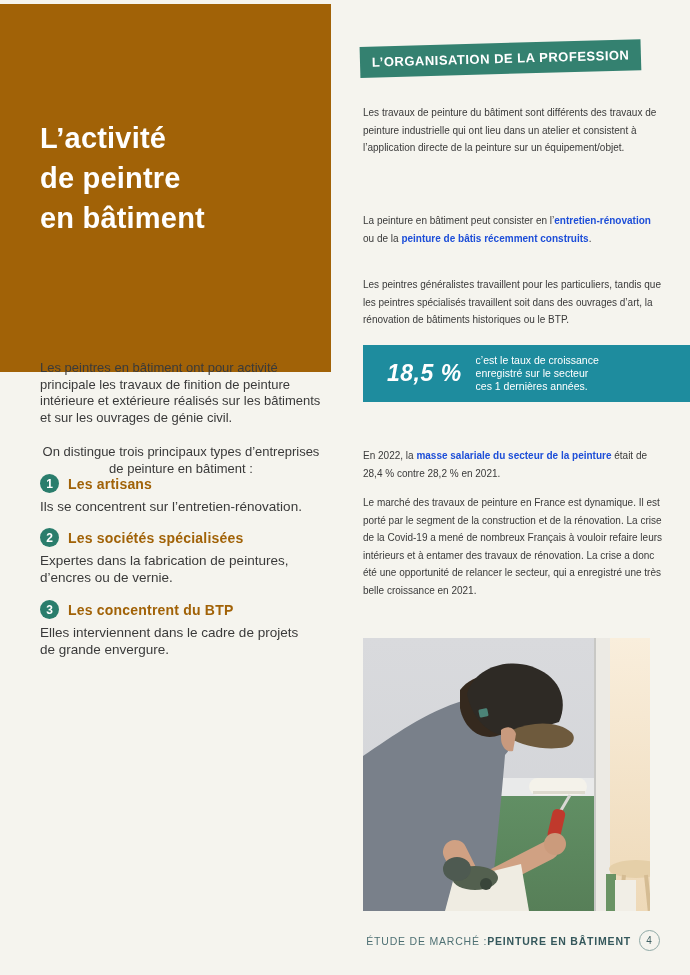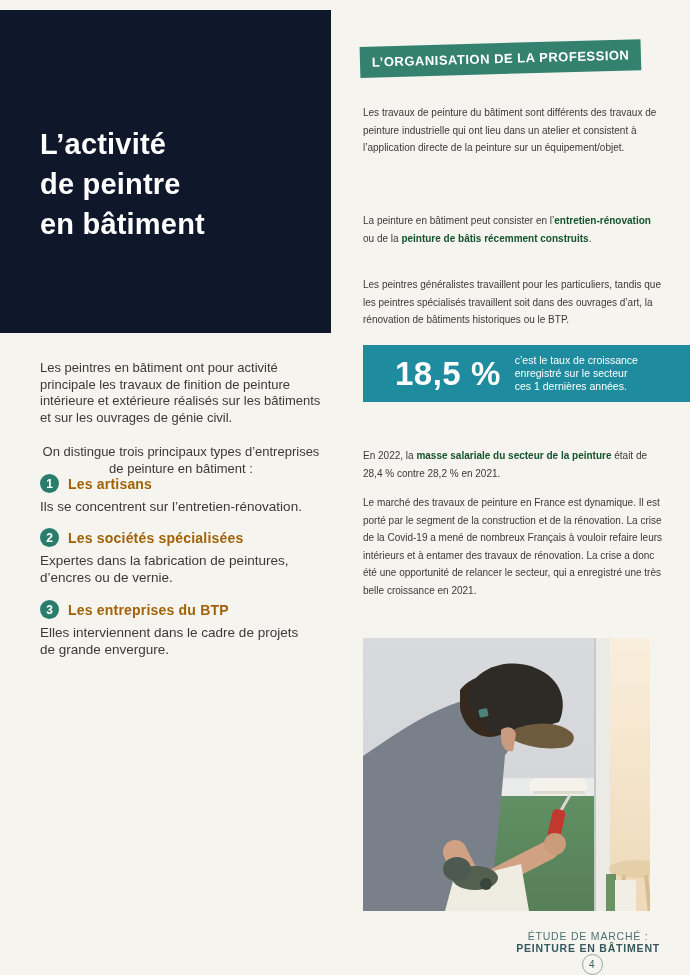--- a/index.html
+++ b/index.html
@@ -5,21 +5,21 @@
   html,body{margin:0;padding:0;}
   body{
     width:690px;height:975px;position:relative;overflow:hidden;
     background:#f5f4ee;
     font-family:"Liberation Sans","DejaVu Sans",sans-serif;
     color:#3a3a3a;
   }
   .abs{position:absolute;}
   
   .hero{
-    left:0;top:10px;width:331px;height:323px;background:#0f172a;
+    left:0;top:4px;width:331px;height:368px;background:#a16207;
   }
   .hero-title{
     position:absolute;left:40px;top:114px;
     color:#ffffff;font-size:29px;font-weight:700;line-height:40px;
     letter-spacing:0.2px;white-space:pre-line;
   }
   
   .lcol{left:40px;width:282px;font-size:13px;line-height:16.6px;}
   .intro{top:347px;}
   .types-intro{top:431px;text-align:center;}
@@ -43,38 +43,38 @@
     font-size:13px;font-weight:700;letter-spacing:0.5px;
     padding:8px 12px;transform:rotate(-1.6deg);transform-origin:left center;
     white-space:nowrap;
   }
   .rcol{left:363px;width:300px;font-size:10px;line-height:17.5px;}
   .p1{top:94px;}
   .p2{top:202px;}
   .p3{top:266px;}
   .p4{top:437px;}
   .p5{top:484px;}
-  .bold{font-weight:700;color:#14532d;}
+  .bold{font-weight:700;color:#1d4ed8;}
   
   .stat{
     left:363px;top:345px;width:327px;height:57px;background:#1e8c9e;
     display:flex;align-items:center;color:#fff;
   }
   .stat-value{
-    font-size:33px;font-weight:700;letter-spacing:0.5px;margin-left:32px;
+    font-size:23px;font-weight:700;letter-spacing:0.5px;margin-left:24px;font-style:italic;
   }
   .stat-caption{
     margin-left:14px;font-size:10.5px;line-height:13px;white-space:pre-line;
   }
   
   .photo{left:363px;top:638px;width:287px;height:273px;overflow:hidden;}
   
   .footer{
     top:930px;right:30px;display:flex;align-items:center;
-    font-size:10.5px;letter-spacing:0.8px;flex-direction:column;
+    font-size:10.5px;letter-spacing:0.8px;
   }
   .footer-prefix{color:#4f7174;}
   .footer-bold{color:#35585c;font-weight:700;}
   .page-circle{
     width:19px;height:19px;border-radius:50%;border:1px solid #8fa9a6;
     color:#3f6063;font-size:10px;display:flex;align-items:center;justify-content:center;
     margin-left:8px;background:transparent;
   }
 </style>
 </head>
@@ -106,21 +106,21 @@
     <div class="num-badge">2</div>
     <div class="item-title">Les sociétés spécialisées</div>
   </div>
   <p class="item-desc">Expertes dans la fabrication de peintures,
 d’encres ou de vernie.</p>
 </div>
 
 <div class="abs item item-3">
   <div class="item-head">
     <div class="num-badge">3</div>
-    <div class="item-title">Les entreprises du BTP</div>
+    <div class="item-title">Les concentrent du BTP</div>
   </div>
   <p class="item-desc">Elles interviennent dans le cadre de projets
 de grande envergure.</p>
 </div>
 
 <div class="abs badge">L’ORGANISATION DE LA PROFESSION</div>
 
 <p class="abs rcol p1">Les travaux de peinture du bâtiment sont
 différents des travaux de peinture industrielle
 qui ont lieu dans un atelier et consistent

